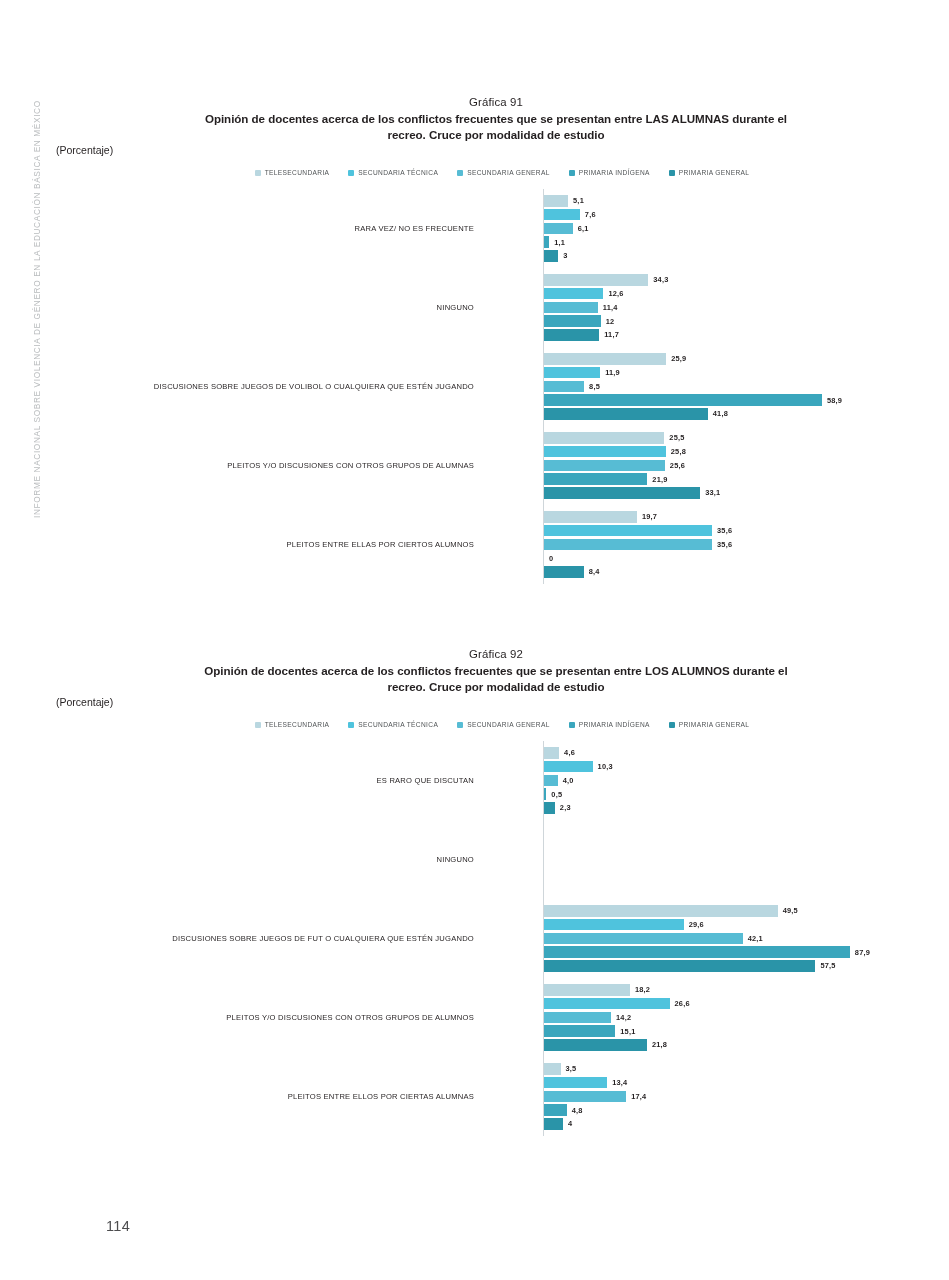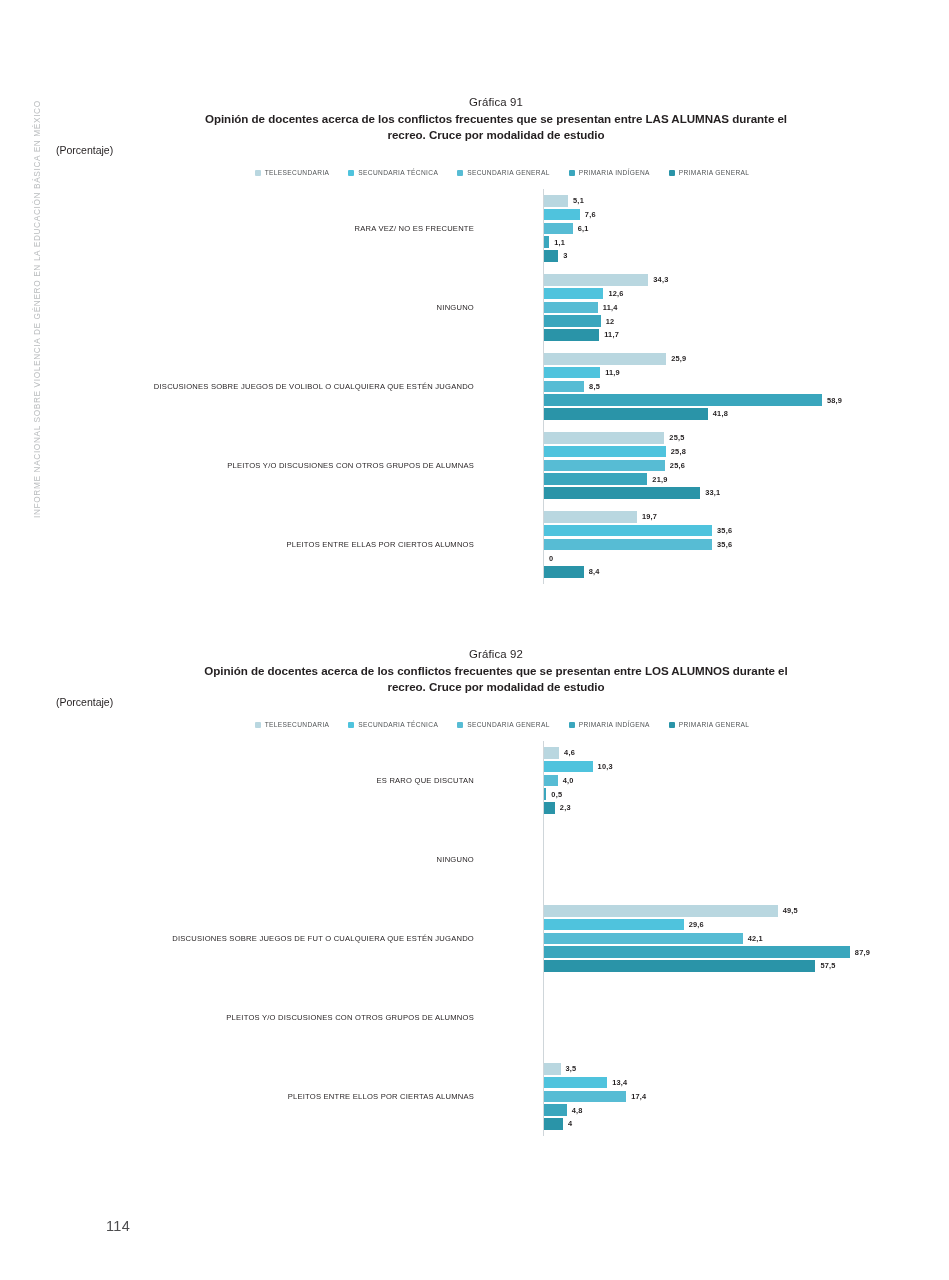--- a/index.html
+++ b/index.html
@@ -387,20 +387,42 @@
             <span class="bar-val">87,9</span>
           </div>
           <div class="bar-row">
             <div class="bar" style="width: 271.4px; background: rgb(42, 148, 168);"></div>
             <span class="bar-val">57,5</span>
           </div>
         </div>
       </div>
       <div class="cat-group">
         <div class="cat-label">PLEITOS Y/O DISCUSIONES CON OTROS GRUPOS DE ALUMNOS</div>
+        <div class="bars">
+          <div class="bar-row">
+            <div class="bar" style="width: 85.904px; background: rgb(185, 215, 224);"></div>
+            <span class="bar-val">18,2</span>
+          </div>
+          <div class="bar-row">
+            <div class="bar" style="width: 125.552px; background: rgb(79, 195, 221);"></div>
+            <span class="bar-val">26,6</span>
+          </div>
+          <div class="bar-row">
+            <div class="bar" style="width: 67.024px; background: rgb(87, 188, 212);"></div>
+            <span class="bar-val">14,2</span>
+          </div>
+          <div class="bar-row">
+            <div class="bar" style="width: 71.272px; background: rgb(58, 166, 189);"></div>
+            <span class="bar-val">15,1</span>
+          </div>
+          <div class="bar-row">
+            <div class="bar" style="width: 102.896px; background: rgb(42, 148, 168);"></div>
+            <span class="bar-val">21,8</span>
+          </div>
+        </div>
       </div>
       <div class="cat-group">
         <div class="cat-label">PLEITOS ENTRE ELLOS POR CIERTAS ALUMNAS</div>
         <div class="bars">
           <div class="bar-row">
             <div class="bar" style="width: 16.52px; background: rgb(185, 215, 224);"></div>
             <span class="bar-val">3,5</span>
           </div>
           <div class="bar-row">
             <div class="bar" style="width: 63.248px; background: rgb(79, 195, 221);"></div>

